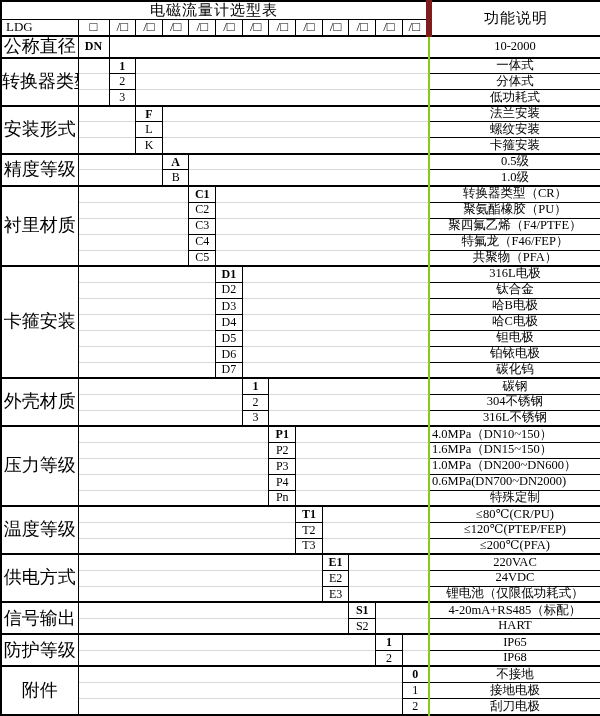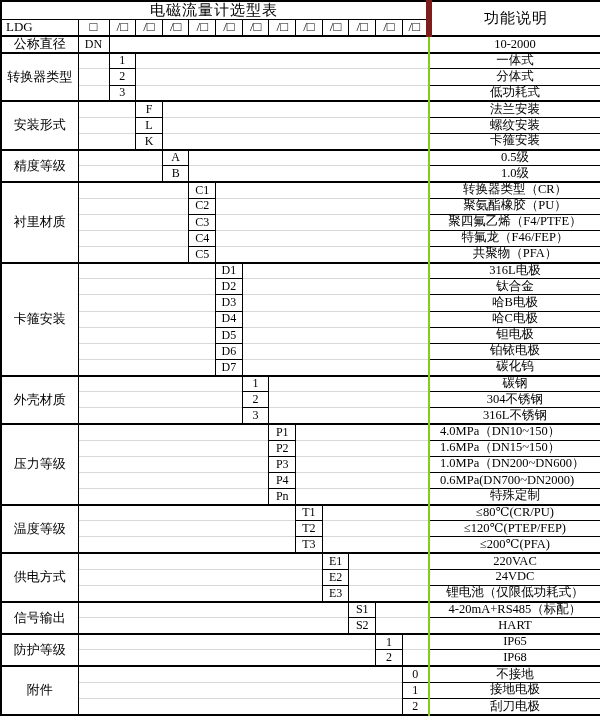--- a/index.html
+++ b/index.html
@@ -36,45 +36,45 @@
     font-size: 15px;
     letter-spacing: 1px;
   }
   .header-cell {
     border-left: 6px solid #7f1d1d;
     font-size: 15px;
     letter-spacing: 1px;
   }
   .cat {
     border-right: 1px solid #000;
-    font-size: 13px;
+    font-size: 18px;
   }
   .cat.ldg {
     text-align: left;
     padding-left: 4px;
     font-size: 13px;
   }
   .code {
     border: 1px solid #000;
     font-size: 12px;
   }
   .model-row .code { font-size: 13px; }
   .spacer {
     border-top: 1px solid #d9d9d9;
   }
   .desc {
     border-left: 2px solid #84cc16;
     border-top: 1px solid #000;
   }
   .desc.left {
     text-align: left;
-    padding-left: 10px;
+    padding-left: 2px;
   }
   tr.group-first td { border-top: 2px solid #000; }
-  tr.group-first td.code { border: 1px solid #000; border-top: 2px solid #000; }
+  tr.group-first td.code { border: 1px solid #000; border-top: 2px solid #000; font-weight: bold; }
 </style>
 </head>
 <body>
 
 <div id="stage">
   <table class="sel">
     <colgroup>
       <col style="width:77px">
       <col style="width:31px">
       <col style="width:26.67px">

